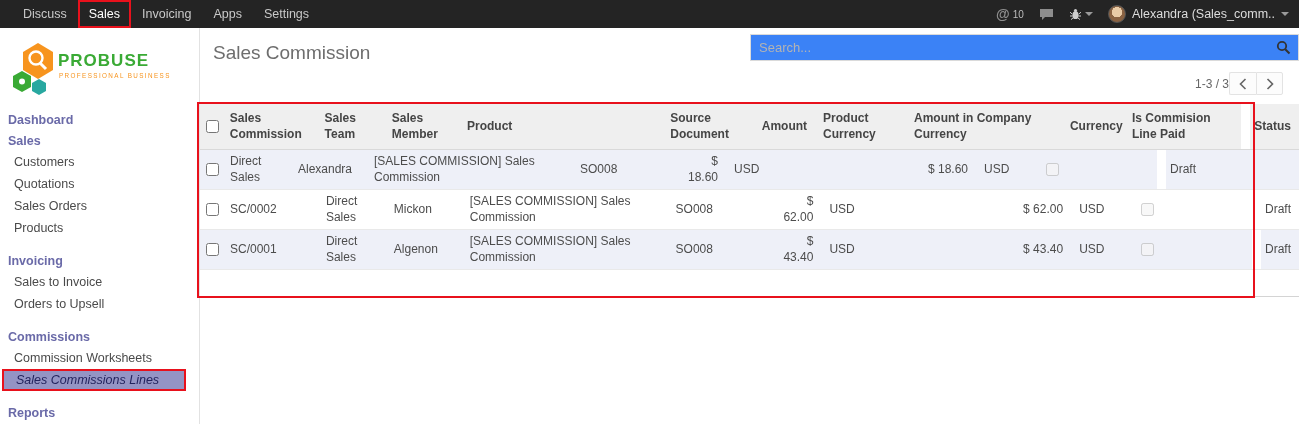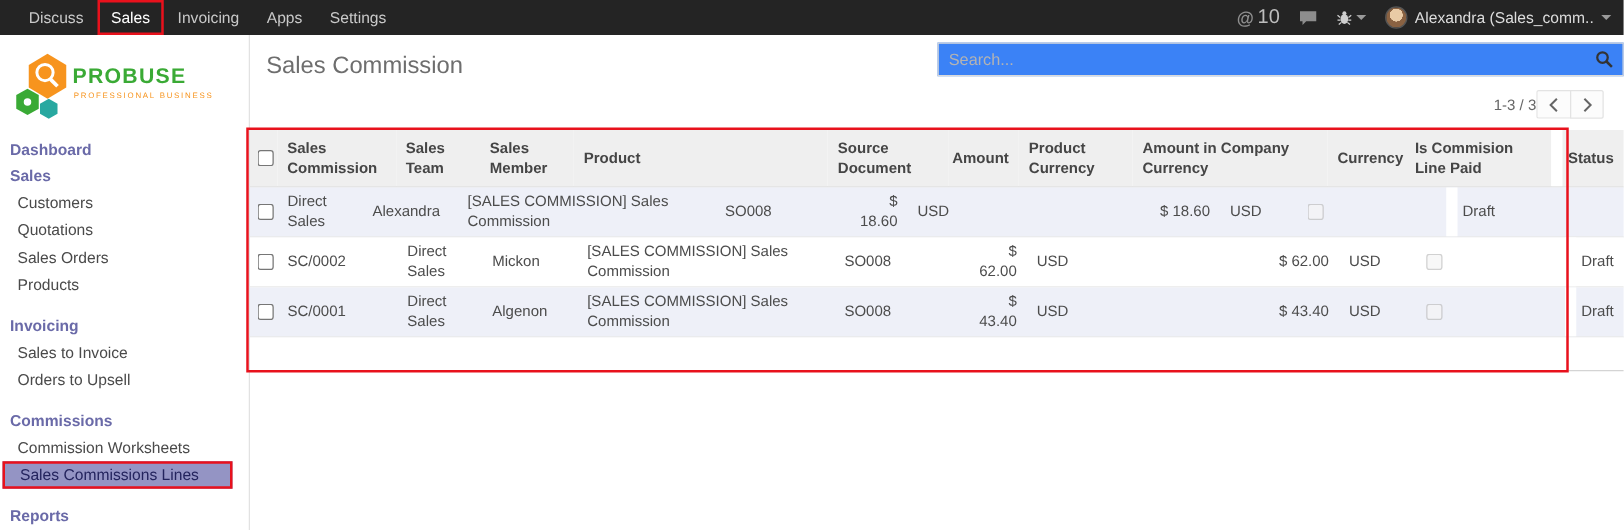--- a/index.html
+++ b/index.html
@@ -14,39 +14,39 @@
   .topbar {
     height:28px; background:#242424; display:flex; align-items:stretch;
     color:#c9c9c9; font-size:12.5px; padding-left:12px;
   }
   .menus { display:flex; align-items:stretch;justify-content:center; }
   .menu { display:flex; align-items:center; padding:0 11px; cursor:pointer; color:#c9c9c9; white-space:nowrap; }
   .menu.active { color:#fff; border:2px solid #e8111c; padding:0 9px; }
   .topbar-right { margin-left:auto; display:flex; align-items:center; gap:15px; padding-right:10px; }
   .at-group { display:flex; align-items:center; gap:3px; }
   .at-icon { font-size:14px; font-weight:bold; color:#8f8f8f; }
-  .at-count { font-size:16px; color:#bdbdbd; }
+  .at-count { font-size:10px; color:#bdbdbd; }
   .tb-icon { display:flex; align-items:center; gap:3px; cursor:pointer; }
   .user-menu { display:flex; align-items:center; gap:6px; cursor:pointer; }
   .avatar { width:18px; height:18px; border-radius:50%;
     background:radial-gradient(circle at 50% 38%, #e9cba6 0 40%, #8a6242 41% 100%);
     border:1px solid #555; }
   .user-name { color:#dcdcdc; white-space:nowrap; }
   .caret { width:0; height:0; border-left:4px solid transparent; border-right:4px solid transparent; border-top:4px solid #9a9a9a; }
 
   
   .sidebar { position:absolute; top:28px; left:0; width:200px; bottom:0;
     background:#fff; border-right:1px solid #e2e2e2; font-size:12.5px; }
   .logo { padding:10px 6px 8px 8px; }
   .nav-section { margin-bottom:11px; }
   .nav-section.tight { margin-bottom:0; }
   .nav-heading { display:block; padding:4px 8px 3px 8px; color:#6a6aa8; font-weight:bold; cursor:pointer; }
   .nav-item { display:block; padding:4px 8px 4px 14px; color:#4a4a4a; cursor:pointer; }
   .nav-item.active { background:#9494c4; color:#24245e;
-    border:2px solid #e8111c; padding:2px 6px 2px 12px; margin:0 13px 0 2px; }
+    border:2px solid #e8111c; padding:2px 6px 2px 12px; margin:0 13px 0 2px;font-style:italic; }
 
   
   .content { position:absolute; left:200px; top:28px; right:0; bottom:0; background:#fff; }
   .page-title { position:absolute; left:13px; top:14px; margin:0; font-size:19px; font-weight:normal; color:#6e6e6e; }
   .searchbox { position:absolute; left:550px; right:0; top:6px; height:27px;
     border:1px solid #dadada; background:#3b82f6; display:flex; align-items:center; }
   .searchbox input { flex:1; border:none; outline:none; font-size:13px; color:#333; padding:0 8px; background:transparent; font-family:"Liberation Sans",sans-serif; }
   .searchbox input::placeholder { color:#b3b3b3; }
   .search-btn { width:30px; height:100%; display:flex; align-items:center; justify-content:center; cursor:pointer; }
 

